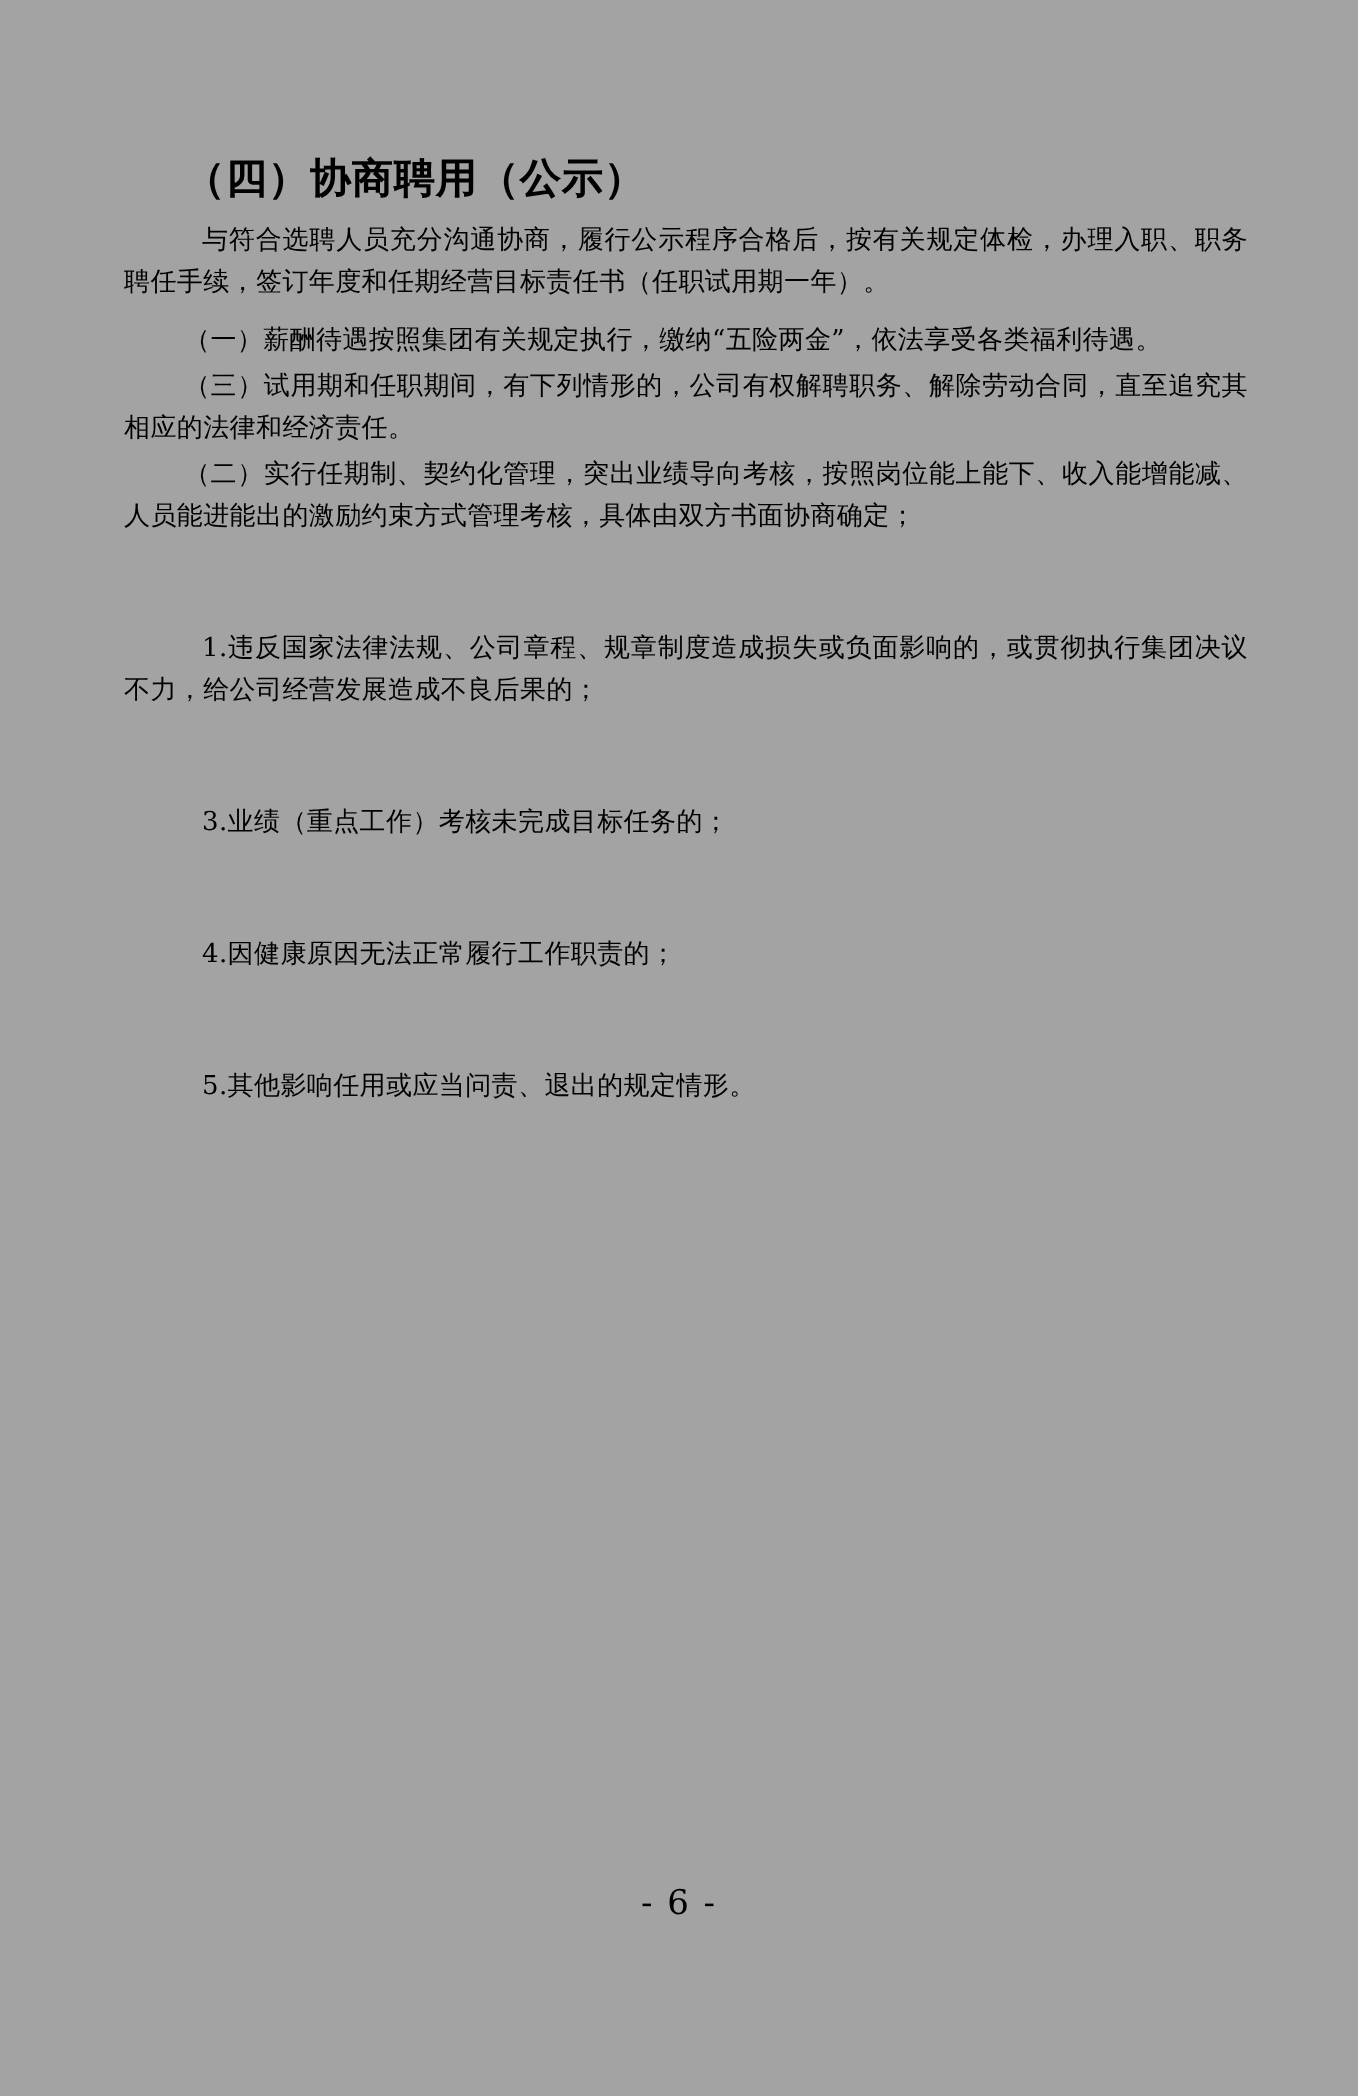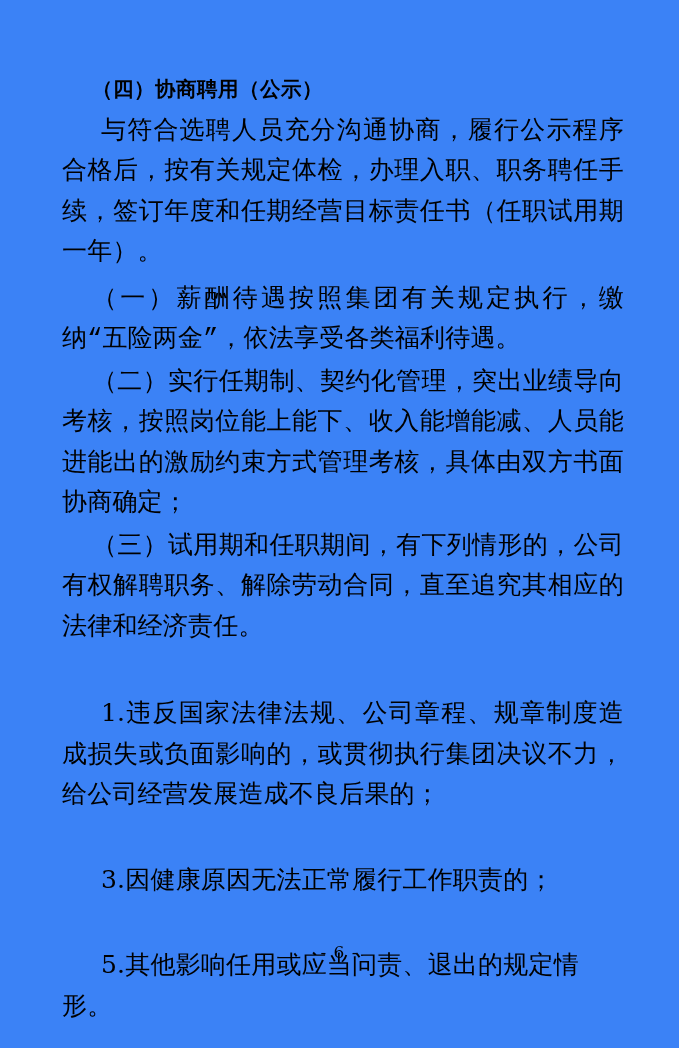--- a/index.html
+++ b/index.html
@@ -14,51 +14,50 @@
     font-family: "DejaVu Serif", "Liberation Serif", serif;
     color: #000000;
     overflow: hidden;
   }
   .page {
     position: absolute;
     left: 0;
     top: 0;
     width: 679px;
     height: 1048px;
-    background: #3b82f6;
+    background: #a3a3a3;
   }
   .content {
     position: absolute;
     left: 62px;
     top: 74px;
     width: 562px;
   }
   .heading {
     font-size: 20.5px;
     font-weight: bold;
     letter-spacing: 0.5px;
     line-height: 1.55;
     margin: 0 0 4px 0;
     text-indent: 38px;
   }
   .heading.sub {
     text-indent: 30px;
   }
   .para {
-    font-size: 25px;
+    font-size: 13px;
     line-height: 1.62;
     margin: 0 0 2px 0;
     text-indent: 39px;
     text-align: justify;
     text-justify: inter-ideograph;
     letter-spacing: 0.2px;
   }
   .para.narrow {
     text-indent: 30px;
-    font-family: Liberation Mono, monospace;
   }
   .para.item {
     text-indent: 39px;
     margin-top: 45px;
   }
   .para.short {
     text-align: left;
   }
   .spacer-block {
     height: 6px;
@@ -81,29 +80,30 @@
 
     <div class="heading sub">（四）协商聘用（公示）</div>
 
     <div class="para">与符合选聘人员充分沟通协商，履行公示程序合格后，按有关规定体检，办理入职、职务聘任手续，签订年度和任期经营目标责任书（任职试用期一年）。</div>
 
     <div class="spacer-block"></div>
 
 
     <div class="para narrow">（一）薪酬待遇按照集团有关规定执行，缴纳“五险两金”，依法享受各类福利待遇。</div>
 
+    <div class="para narrow">（三）试用期和任职期间，有下列情形的，公司有权解聘职务、解除劳动合同，直至追究其相应的法律和经济责任。</div>
+
     <div class="para narrow">（二）实行任期制、契约化管理，突出业绩导向考核，按照岗位能上能下、收入能增能减、人员能进能出的激励约束方式管理考核，具体由双方书面协商确定；</div>
-
-    <div class="para narrow">（三）试用期和任职期间，有下列情形的，公司有权解聘职务、解除劳动合同，直至追究其相应的法律和经济责任。</div>
 
     <div class="para item">1.违反国家法律法规、公司章程、规章制度造成损失或负面影响的，或贯彻执行集团决议不力，给公司经营发展造成不良后果的；</div>
 
 
+    <div class="para item short">3.业绩（重点工作）考核未完成目标任务的；</div>
 
-    <div class="para item short">3.因健康原因无法正常履行工作职责的；</div>
+    <div class="para item short">4.因健康原因无法正常履行工作职责的；</div>
 
     <div class="para item short">5.其他影响任用或应当问责、退出的规定情形。</div>
 
     <div class="spacer-block"></div>
 
 
   </div>
 
   <div class="footer">- 6 -</div>
 </div>

